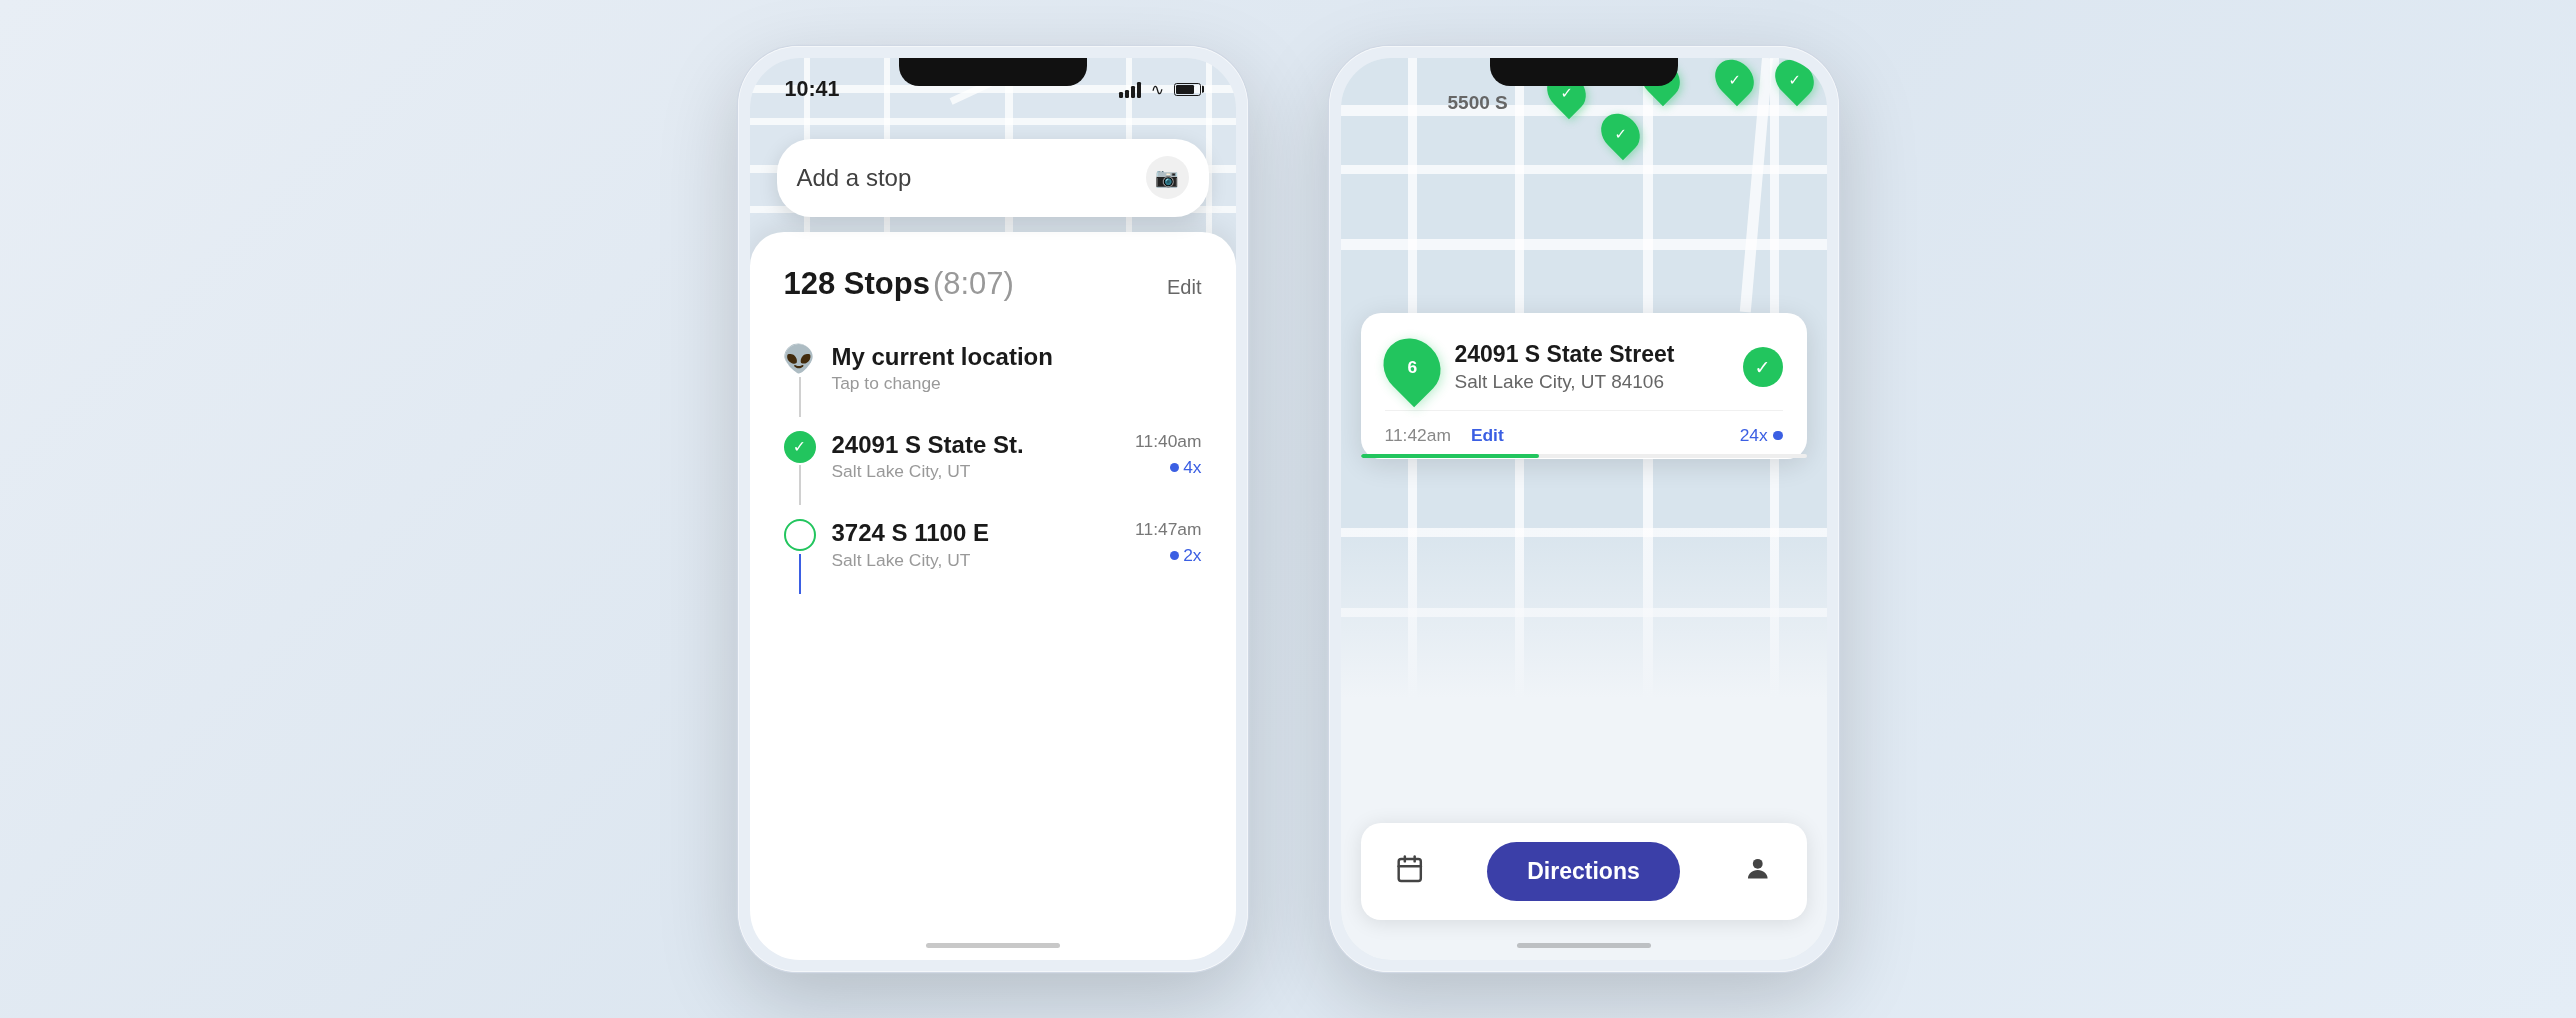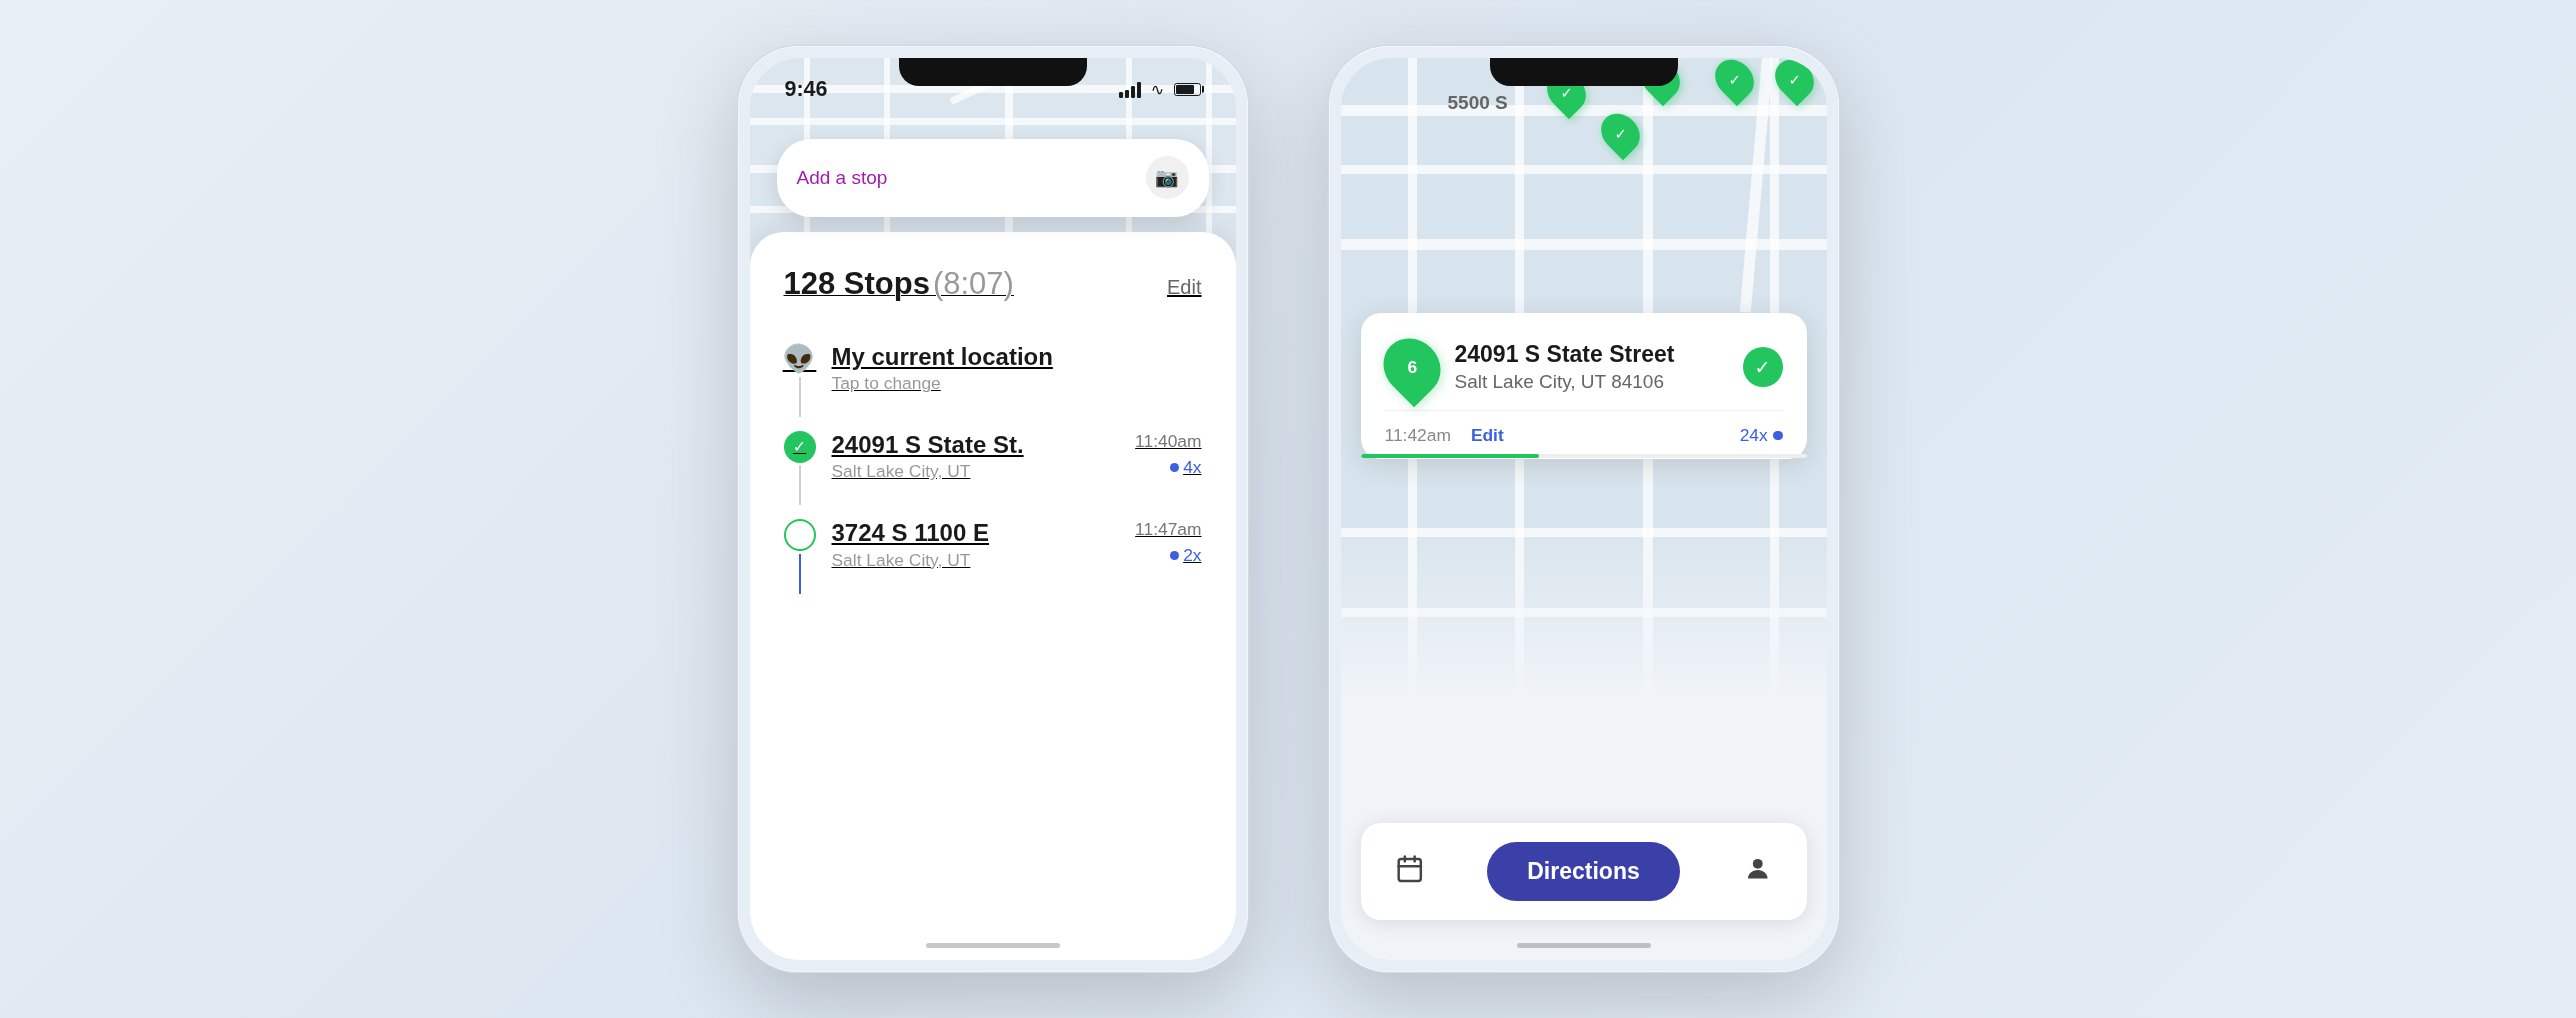--- a/index.html
+++ b/index.html
@@ -152,22 +152,22 @@
       background: white;
       border-radius: 34px;
       padding: 17.4px 20px;
       display: flex;
       align-items: center;
       justify-content: space-between;
       box-shadow: 0 5.4px 20px rgba(0,0,0,0.12);
     }
 
     .search-placeholder {
-      font-size: 19px;
-      color: #a21caf;
+      font-size: 24px;
+      color: #404040;
     }
 
     .camera-btn {
       width: 43px;
       height: 43px;
       background: #f0f0f0;
       border-radius: 50%;
       display: flex;
       align-items: center;
       justify-content: center;
@@ -178,21 +178,20 @@
     .stops-panel {
       position: absolute;
       top: 174px;
       left: 0;
       right: 0;
       bottom: 0;
       background: white;
       border-radius: 34px 34px 0 0;
       padding: 34px 34px 15px;
       box-shadow: 0 -5.4px 27px rgba(0,0,0,0.08);
-      text-decoration: underline;
     }
 
     .stops-header {
       display: flex;
       align-items: baseline;
       justify-content: space-between;
       margin-bottom: 34px;
     }
 
     .stops-title {
@@ -518,21 +517,21 @@
   </style>
 </head>
 <body>
 
 <div class="phone-frame">
   <div class="phone-inner">
 
     <div class="notch"></div>
 
     <div class="status-bar">
-      <span class="status-time">9:46</span>
+      <span class="status-time">10:41</span>
       <div class="status-icons">
         <div class="signal-bars">
           <div class="signal-bar" style="height:5.4px"></div>
           <div class="signal-bar" style="height:8px"></div>
           <div class="signal-bar" style="height:12px"></div>
           <div class="signal-bar" style="height:16px"></div>
         </div>
         <span class="wifi-icon">∿</span>
         <div class="battery-icon">
           <div class="battery-fill"></div>

